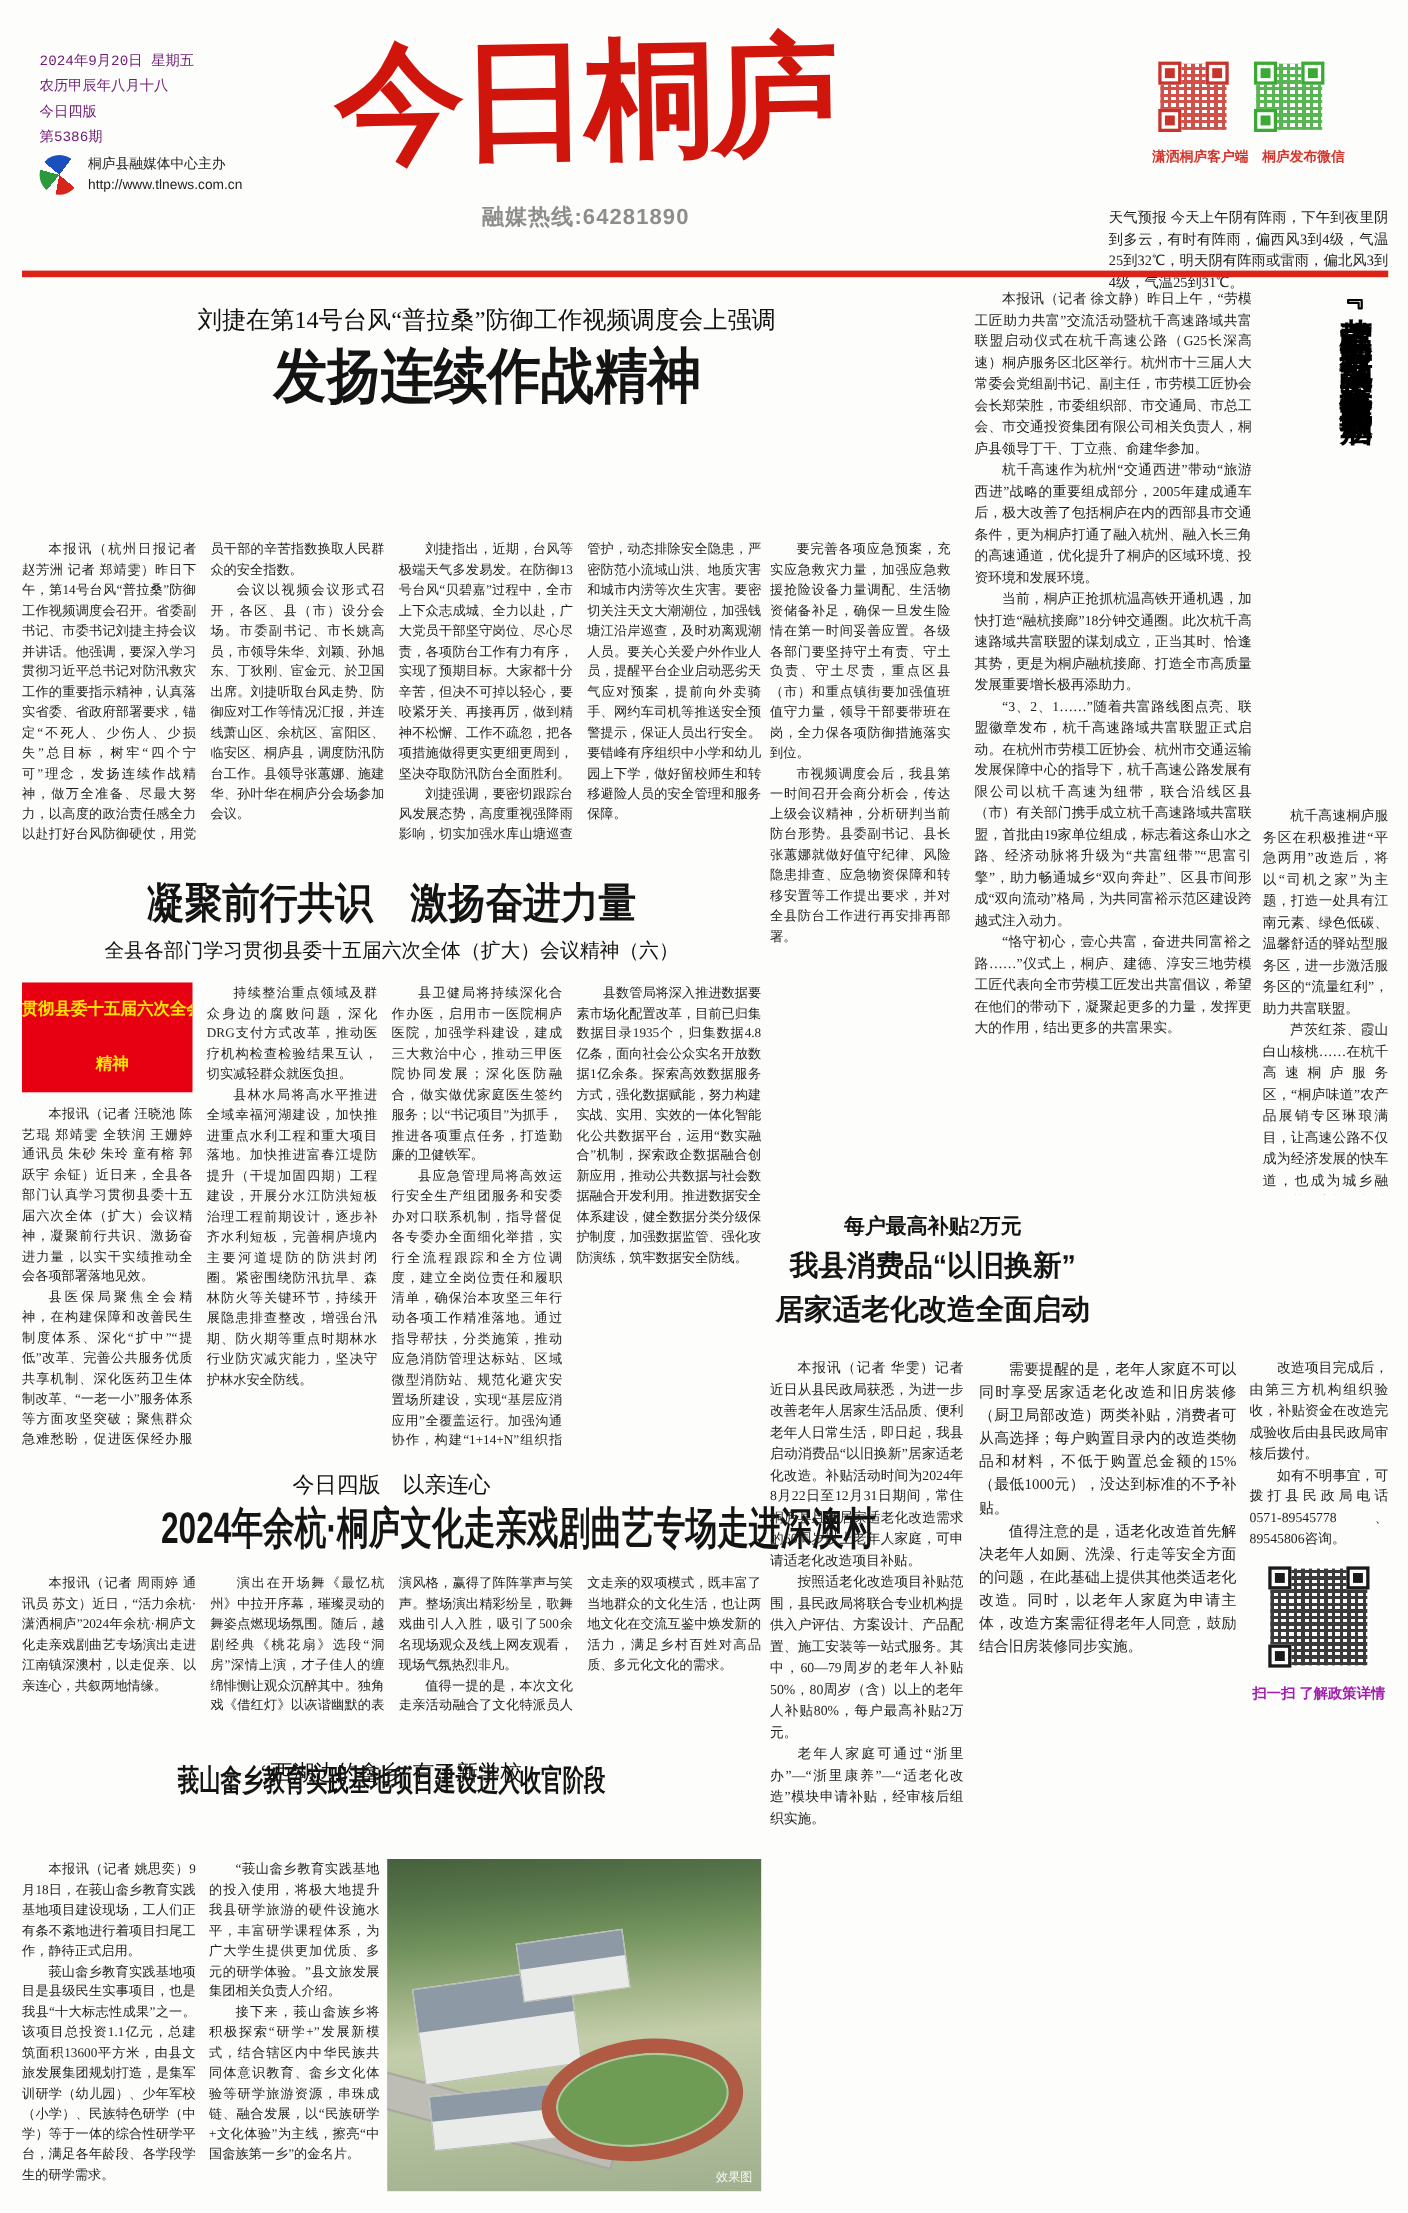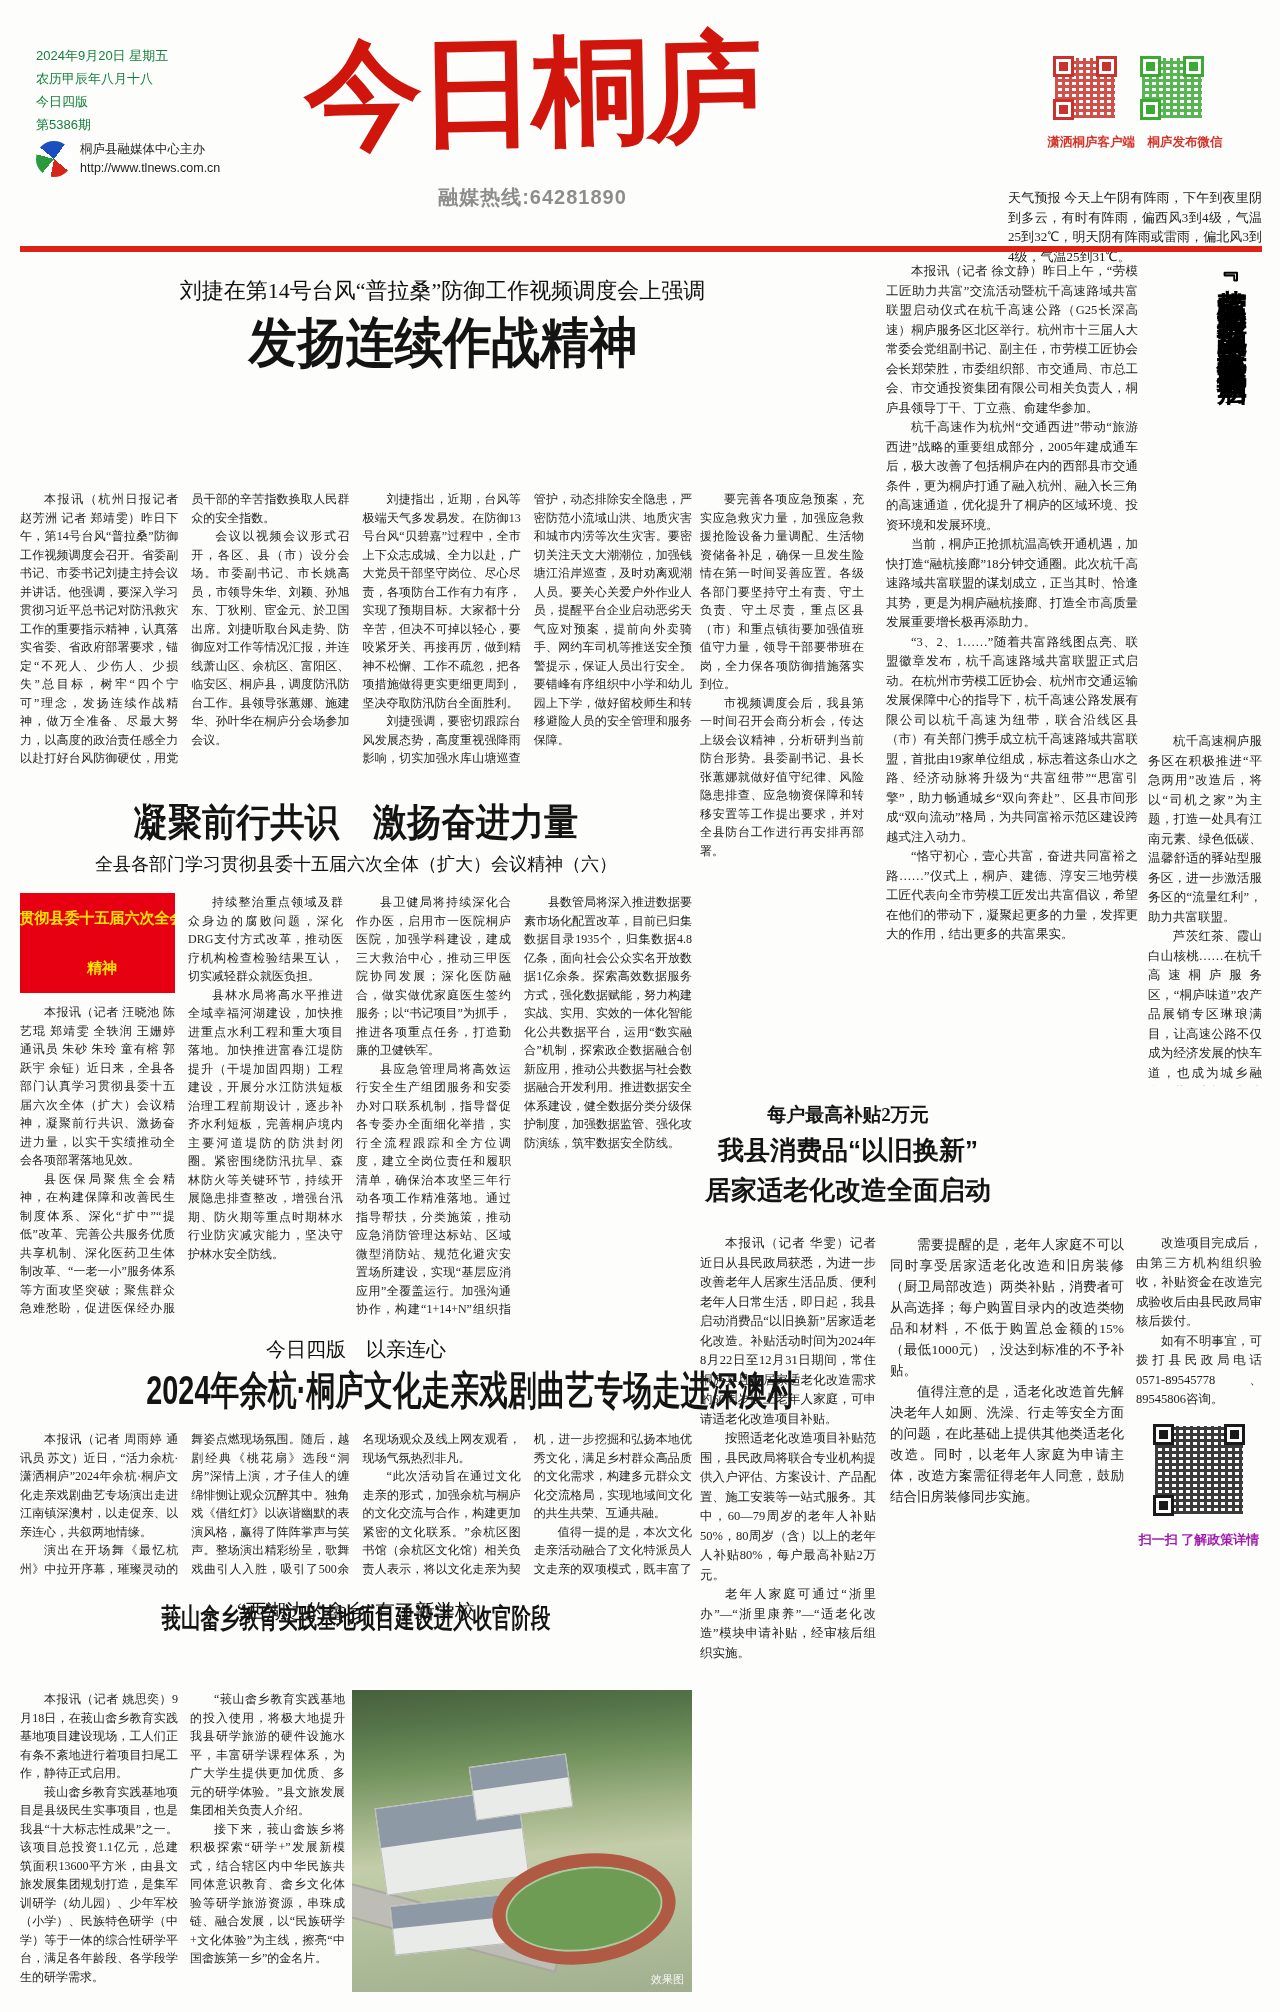--- a/index.html
+++ b/index.html
@@ -7,21 +7,21 @@
         font-family:"Liberation Sans",sans-serif;color:#141414;overflow:hidden;}
   .abs{position:absolute;}
   .serif{font-family:"Liberation Serif",serif;}
   .center{text-align:center;}
   .art{position:absolute;text-align:justify;overflow:hidden;color:#1e1e1e;}
   .art .para{margin:0;text-indent:2em;}
   .fs12{font-size:12px;line-height:18.5px;}
   .fs125{font-size:12.5px;line-height:19.5px;}
 
   
-  .issue-info{left:36px;top:44px;font-size:13px;line-height:23px;color:#15803d;}
+  .issue-info{left:36px;top:44px;font-size:13px;line-height:23px;color:#701a75;font-family:Liberation Mono, monospace;}
   .org-row{left:36px;top:140px;display:flex;align-items:center;gap:8px;}
   .logo{width:36px;height:36px;border-radius:50%;flex:0 0 auto;
         background:conic-gradient(from 130deg at 50% 50%,
           #d8251b 0 17%, #fff 17% 25%, #2a9a3d 25% 43%, #fff 43% 50%,
           #1c4fbe 50% 74%, #fff 74% 100%);}
   .org-text{font-size:12.5px;line-height:19px;color:#222;}
   .masthead{left:250px;top:6px;width:565px;height:175px;text-align:center;
         font-weight:900;font-size:118px;line-height:170px;color:#cf150c;
         letter-spacing:-4px;transform:rotate(-1deg);}
   .hotline{left:250px;top:184px;width:565px;text-align:center;
@@ -206,21 +206,20 @@
       <p class="para">县数管局将深入推进数据要素市场化配置改革，目前已归集数据目录1935个，归集数据4.8亿条，面向社会公众实名开放数据1亿余条。探索高效数据服务方式，强化数据赋能，努力构建实战、实用、实效的一体化智能化公共数据平台，运用“数实融合”机制，探索政企数据融合创新应用，推动公共数据与社会数据融合开发利用。推进数据安全体系建设，健全数据分类分级保护制度，加强数据监管、强化攻防演练，筑牢数据安全防线。</p>
     </div>
 
   <div class="abs culture-kicker kicker center">今日四版　以亲连心</div>
   <div class="abs culture-h1 center">
     <span class="condense">2024年余杭·桐庐文化走亲戏剧曲艺专场走进深澳村</span>
   </div>
   <div class="art serif fs12 culture-body">
       <p class="para">本报讯（记者 周雨婷 通讯员 苏文）近日，“活力余杭·潇洒桐庐”2024年余杭·桐庐文化走亲戏剧曲艺专场演出走进江南镇深澳村，以走促亲、以亲连心，共叙两地情缘。</p>
       <p class="para">演出在开场舞《最忆杭州》中拉开序幕，璀璨灵动的舞姿点燃现场氛围。随后，越剧经典《桃花扇》选段“洞房”深情上演，才子佳人的缠绵悱恻让观众沉醉其中。独角戏《借红灯》以诙谐幽默的表演风格，赢得了阵阵掌声与笑声。整场演出精彩纷呈，歌舞戏曲引人入胜，吸引了500余名现场观众及线上网友观看，现场气氛热烈非凡。</p>
-      <p class="para">“此次活动旨在通过文化走亲的形式，加强余杭与桐庐的文化交流与合作，构建更加紧密的文化联系。”余杭区图书馆（余杭区文化馆）相关负责人表示，将以文化走亲为契机，进一步挖掘和弘扬本地优秀文化，满足乡村群众高品质的文化需求，构建多元群众文化交流格局，实现地域间文化的共生共荣、互通共融。</p>
       <p class="para">值得一提的是，本次文化走亲活动融合了文化特派员人文走亲的双项模式，既丰富了当地群众的文化生活，也让两地文化在交流互鉴中焕发新的活力，满足乡村百姓对高品质、多元化文化的需求。</p>
     </div>
 
   <div class="abs school-kicker kicker center">“西湖边的畲乡”有了新学校</div>
   <div class="abs school-h1 center">
     <span class="condense">莪山畲乡教育实践基地项目建设进入收官阶段</span>
   </div>
   <div class="art serif fs12 school-col1">
       <p class="para">本报讯（记者 姚思奕）9月18日，在莪山畲乡教育实践基地项目建设现场，工人们正有条不紊地进行着项目扫尾工作，静待正式启用。</p>
       <p class="para">莪山畲乡教育实践基地项目是县级民生实事项目，也是我县“十大标志性成果”之一。该项目总投资1.1亿元，总建筑面积13600平方米，由县文旅发展集团规划打造，是集军训研学（幼儿园）、少年军校（小学）、民族特色研学（中学）等于一体的综合性研学平台，满足各年龄段、各学段学生的研学需求。</p>

